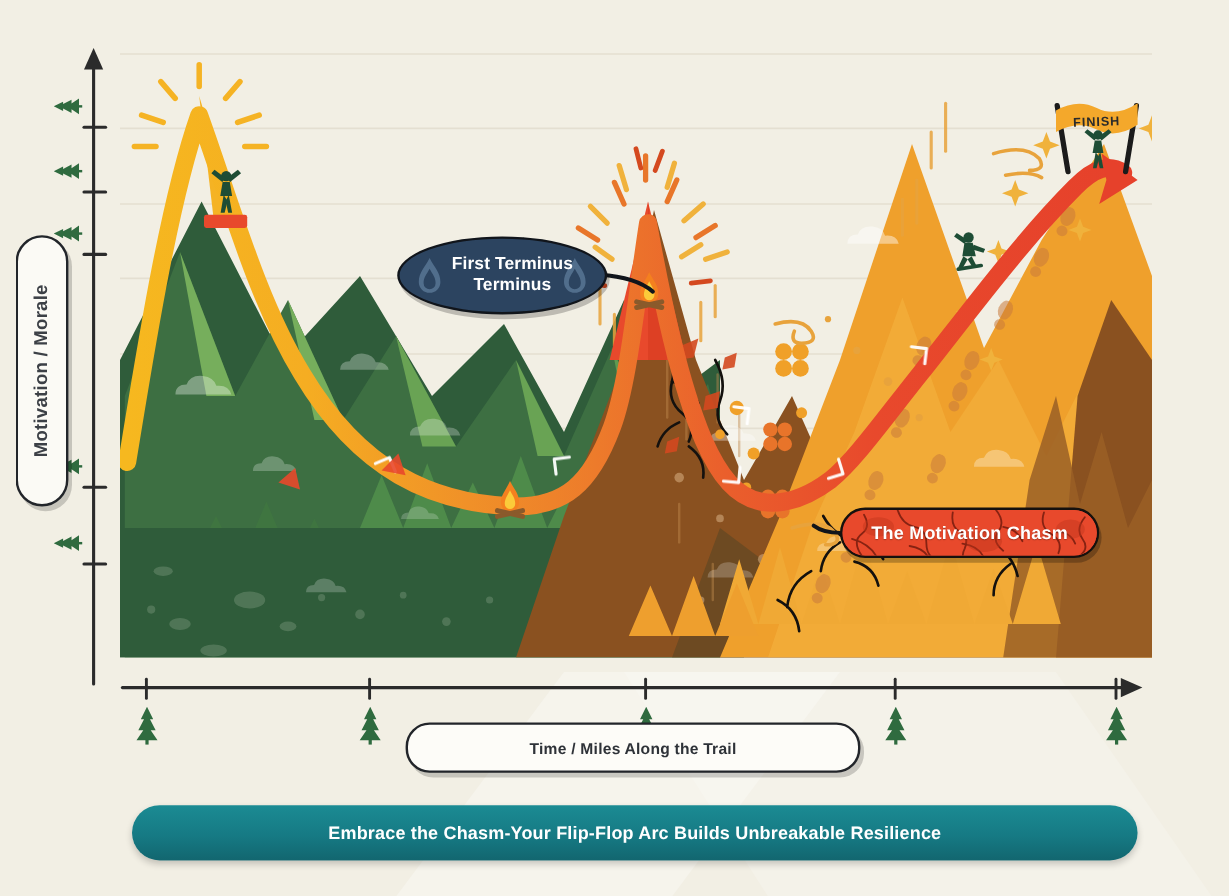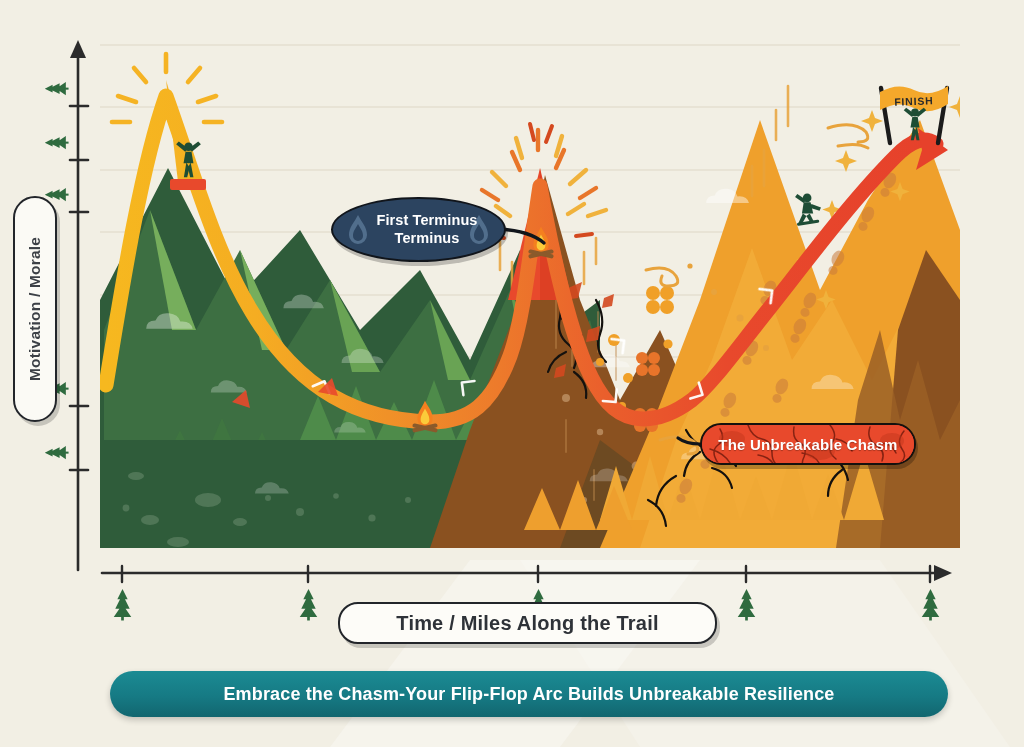--- a/index.html
+++ b/index.html
@@ -29,21 +29,21 @@
 
   
   .xlabel-pill{
     position:absolute;left:338px;top:602px;width:375px;height:38px;
     background:#fdfcf8;border:2.4px solid #22252a;border-radius:20px;
     box-shadow:3px 4px 0 rgba(0,0,0,.18);
     display:flex;align-items:center;justify-content:center;
     z-index:40;
   }
   .xlabel-pill span{
-    font-size:20px;font-weight:bold;color:#2e3238;letter-spacing:.2px;
+    font-size:13px;font-weight:bold;color:#2e3238;letter-spacing:.2px;
   }
 
   
   .callout-milestone{
     position:absolute;left:331px;top:197px;width:175px;height:65px;
     z-index:45;
   }
   .callout-milestone .oval{
     position:absolute;inset:0;
     background:#2c4460;border:2px solid #11151b;border-radius:50%;
@@ -78,21 +78,21 @@
   
   .footer-banner{
     position:absolute;left:110px;top:671px;width:838px;height:46px;
     background:linear-gradient(180deg,#1b8b93 0%,#167a84 55%,#12666f 100%);
     border-radius:23px;
     box-shadow:0 3px 6px rgba(0,0,0,.20);
     display:flex;align-items:center;justify-content:center;
     z-index:50;
   }
   .footer-banner span{
-    color:#ffffff;font-size:18px;font-weight:bold;letter-spacing:.15px;
+    color:#ffffff;font-size:15px;font-weight:bold;letter-spacing:.15px;
     text-align:center;
   }
 </style>
 </head>
 <body>
 
 <div id="stage">
 <svg viewBox="0 0 1024 747" xmlns="http://www.w3.org/2000/svg">
   <defs>
 
@@ -550,19 +550,19 @@
           <path d="M202,6 q-8,10 -2,18 q6,8 -2,14"></path>
           <path d="M8,24 q14,4 20,14 M56,30 q12,2 16,10 M100,28 q14,2 18,12"></path>
         </g>
         <g fill="#c0351c" opacity="0.45">
           <ellipse cx="30" cy="14" rx="13" ry="8"></ellipse>
           <ellipse cx="118" cy="26" rx="15" ry="9"></ellipse>
           <ellipse cx="190" cy="16" rx="12" ry="8"></ellipse>
         </g>
       </g>
     </svg>
-    <span class="txt">The Unbreakable Chasm</span>
+    <span class="txt">The Motivation Chasm</span>
   </div>
 </div>
 
 <div class="footer-banner">
   <span>Embrace the Chasm-Your Flip-Flop Arc Builds Unbreakable Resilience</span>
 </div>
 
 </body></html>

